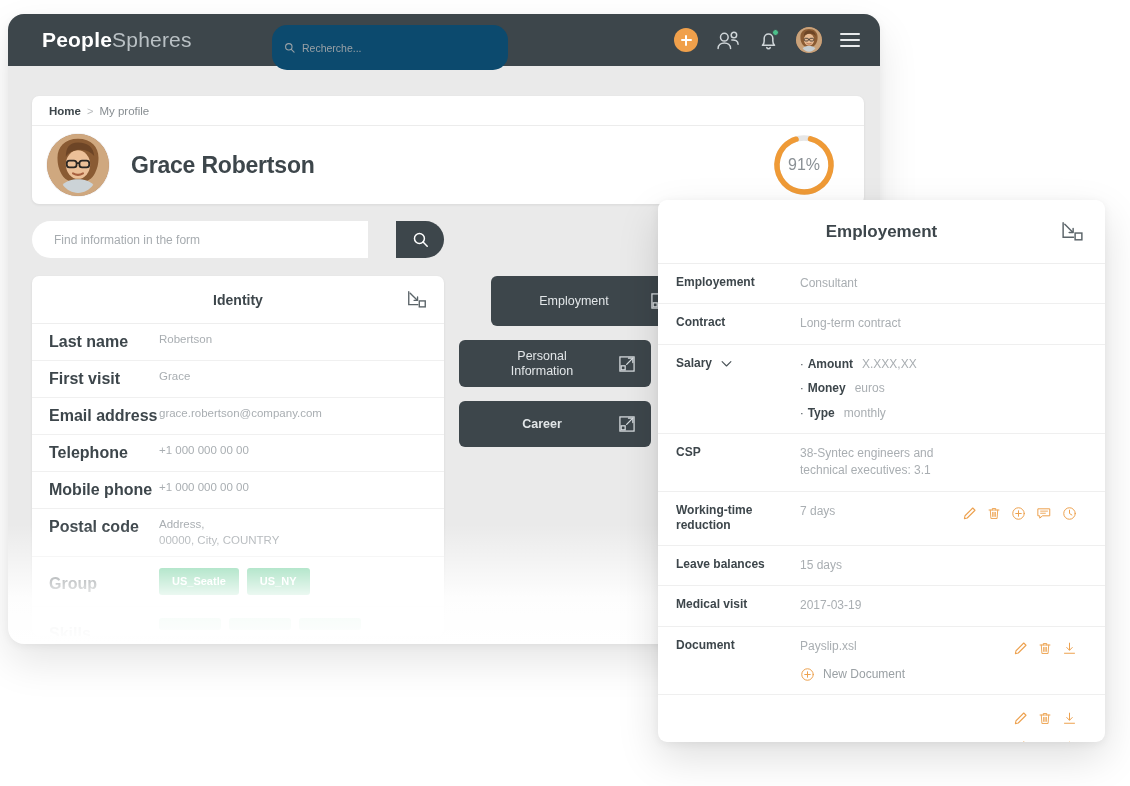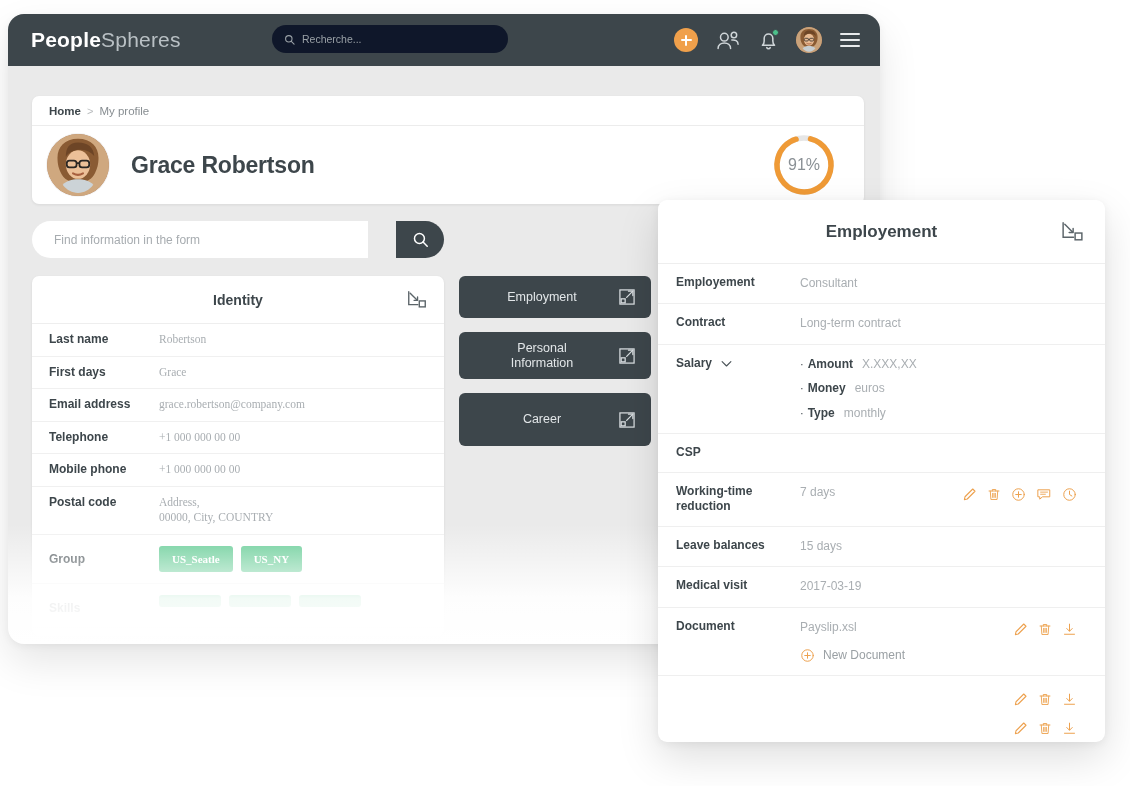--- a/index.html
+++ b/index.html
@@ -25,28 +25,28 @@
     background: linear-gradient(to bottom, rgba(255,255,255,0) 0%, rgba(255,255,255,0.92) 62%, #fff 100%);
     pointer-events: none;
   }
 
   
   .topbar {
     position: relative; height: 52px;
     background: #3d464b;
     display: flex; align-items: center;
   }
-  .logo { margin-left: 23px; font-size: 21px; letter-spacing: .2px; white-space: nowrap; }
+  .logo { margin-left: 34px; font-size: 21px; letter-spacing: .2px; white-space: nowrap; }
   .logo .b { color: #ffffff; font-weight: 600; }
   .logo .l { color: #b9c0c4; font-weight: 300; }
 
   .topsearch {
     position: absolute; left: 264px; top: 11px;
-    width: 236px; height: 28px;
-    background: #0f172a; border-radius: 15px;
+    width: 236px; height: 45px;
+    background: #0c4a6e; border-radius: 15px;
     display: flex; align-items: center; padding: 0 12px;
   }
   .topsearch .ph { font-size: 10.5px; color: #9aa1a6; margin-left: 7px; }
 
   .topicons {
     position: absolute; right: 20px; top: 0; height: 52px;
     display: flex; align-items: center; gap: 18px;
   }
   .plus-btn {
     width: 24px; height: 24px; border-radius: 50%;
@@ -138,50 +138,50 @@
   .card-head .mini { position: absolute; right: 16px; top: 50%; transform: translateY(-50%); }
 
   .frow {
     display: flex; align-items: flex-start;
     min-height: 32px; padding: 8px 0 8px 17px;
     border-bottom: 1px solid #f0f0f0;
     position: relative;
   }
   .frow .k {
     width: 110px; flex: 0 0 110px;
-    font-size: 12px; font-weight: 700; color: #3d464b;
+    font-size: 16px; font-weight: 700; color: #3d464b;
     line-height: 1.25;
   }
   .frow .v {
     font-size: 11.5px; color: #a9aeb2; line-height: 1.35;
-    flex: 1; padding-right: 12px; font-family: Liberation Serif, serif;
+    flex: 1; padding-right: 12px;
   }
   .tagwrap { display: flex; gap: 8px; flex-wrap: wrap; }
   .tag {
     background: #5cc98f; color: #fff;
     font-size: 11px; font-weight: 600;
     padding: 6px 13px; border-radius: 3px; white-space: nowrap;
   }
 
   
   .navcol { position: absolute; left: 451px; top: 262px; width: 192px; }
   .navbtn {
     position: relative; width: 192px;
     background: #3d464b; border-radius: 6px;
     color: #e2e6e8; font-size: 12.5px;
     display: flex; align-items: center; justify-content: center;
     text-align: center; line-height: 1.2;
     margin-bottom: 14px;
   }
   .navbtn .lbl { padding-right: 26px; }
   .navbtn .exp { position: absolute; right: 14px; top: 50%; transform: translateY(-50%); }
-  .nb-1 { height: 42px; }
+  .nb-1 { height: 50px; margin-left: 32px; }
   .nb-2 { height: 47px; }
   .nb-3 { height: 42px; }
-  .nb-4 { height: 53px; }
+  .nb-4 { height: 46px; font-weight: bold; }
 
   
   .emp-panel {
     position: absolute; left: 658px; top: 200px;
     width: 447px; height: 542px;
     background: #fff; border-radius: 9px;
     box-shadow: 0 16px 42px rgba(0,0,0,0.13), 0 2px 10px rgba(0,0,0,0.06);
     overflow: hidden;
   }
   .emp-head {
@@ -336,21 +336,21 @@
             <rect x="14.5" y="13" width="6.5" height="6.5"></rect>
           </svg>
         </span>
       </div>
 
       <div class="frow">
         <span class="k">Last name</span>
         <span class="v">Robertson</span>
       </div>
       <div class="frow">
-        <span class="k">First days</span>
+        <span class="k">First visit</span>
         <span class="v">Grace</span>
       </div>
       <div class="frow">
         <span class="k">Email address</span>
         <span class="v">grace.robertson@company.com</span>
       </div>
       <div class="frow">
         <span class="k">Telephone</span>
         <span class="v">+1 000 000 00 00</span>
       </div>
@@ -472,20 +472,22 @@
             <span class="dot">·</span>
             <span class="sk">Type</span>
             <span class="sv">monthly</span>
           </span>
         </span>
       </span>
     </div>
 
     <div class="erow">
       <span class="k">CSP</span>
+      <span class="v" style="white-space:pre-line">38-Syntec engineers and
+technical executives: 3.1</span>
     </div>
 
     <div class="erow">
       <span class="k" style="white-space:pre-line;display:block;">Working-time
 reduction</span>
       <span class="v">7 days</span>
       <span class="acts">
         <span>
           <svg width="15" height="15" viewBox="0 0 24 24" fill="none" stroke="#eda14e" stroke-width="1.7" stroke-linecap="round" stroke-linejoin="round">
             <path d="M17.2 3.2l3.6 3.6L8.4 19.2l-4.6 1 1-4.6z"></path>

